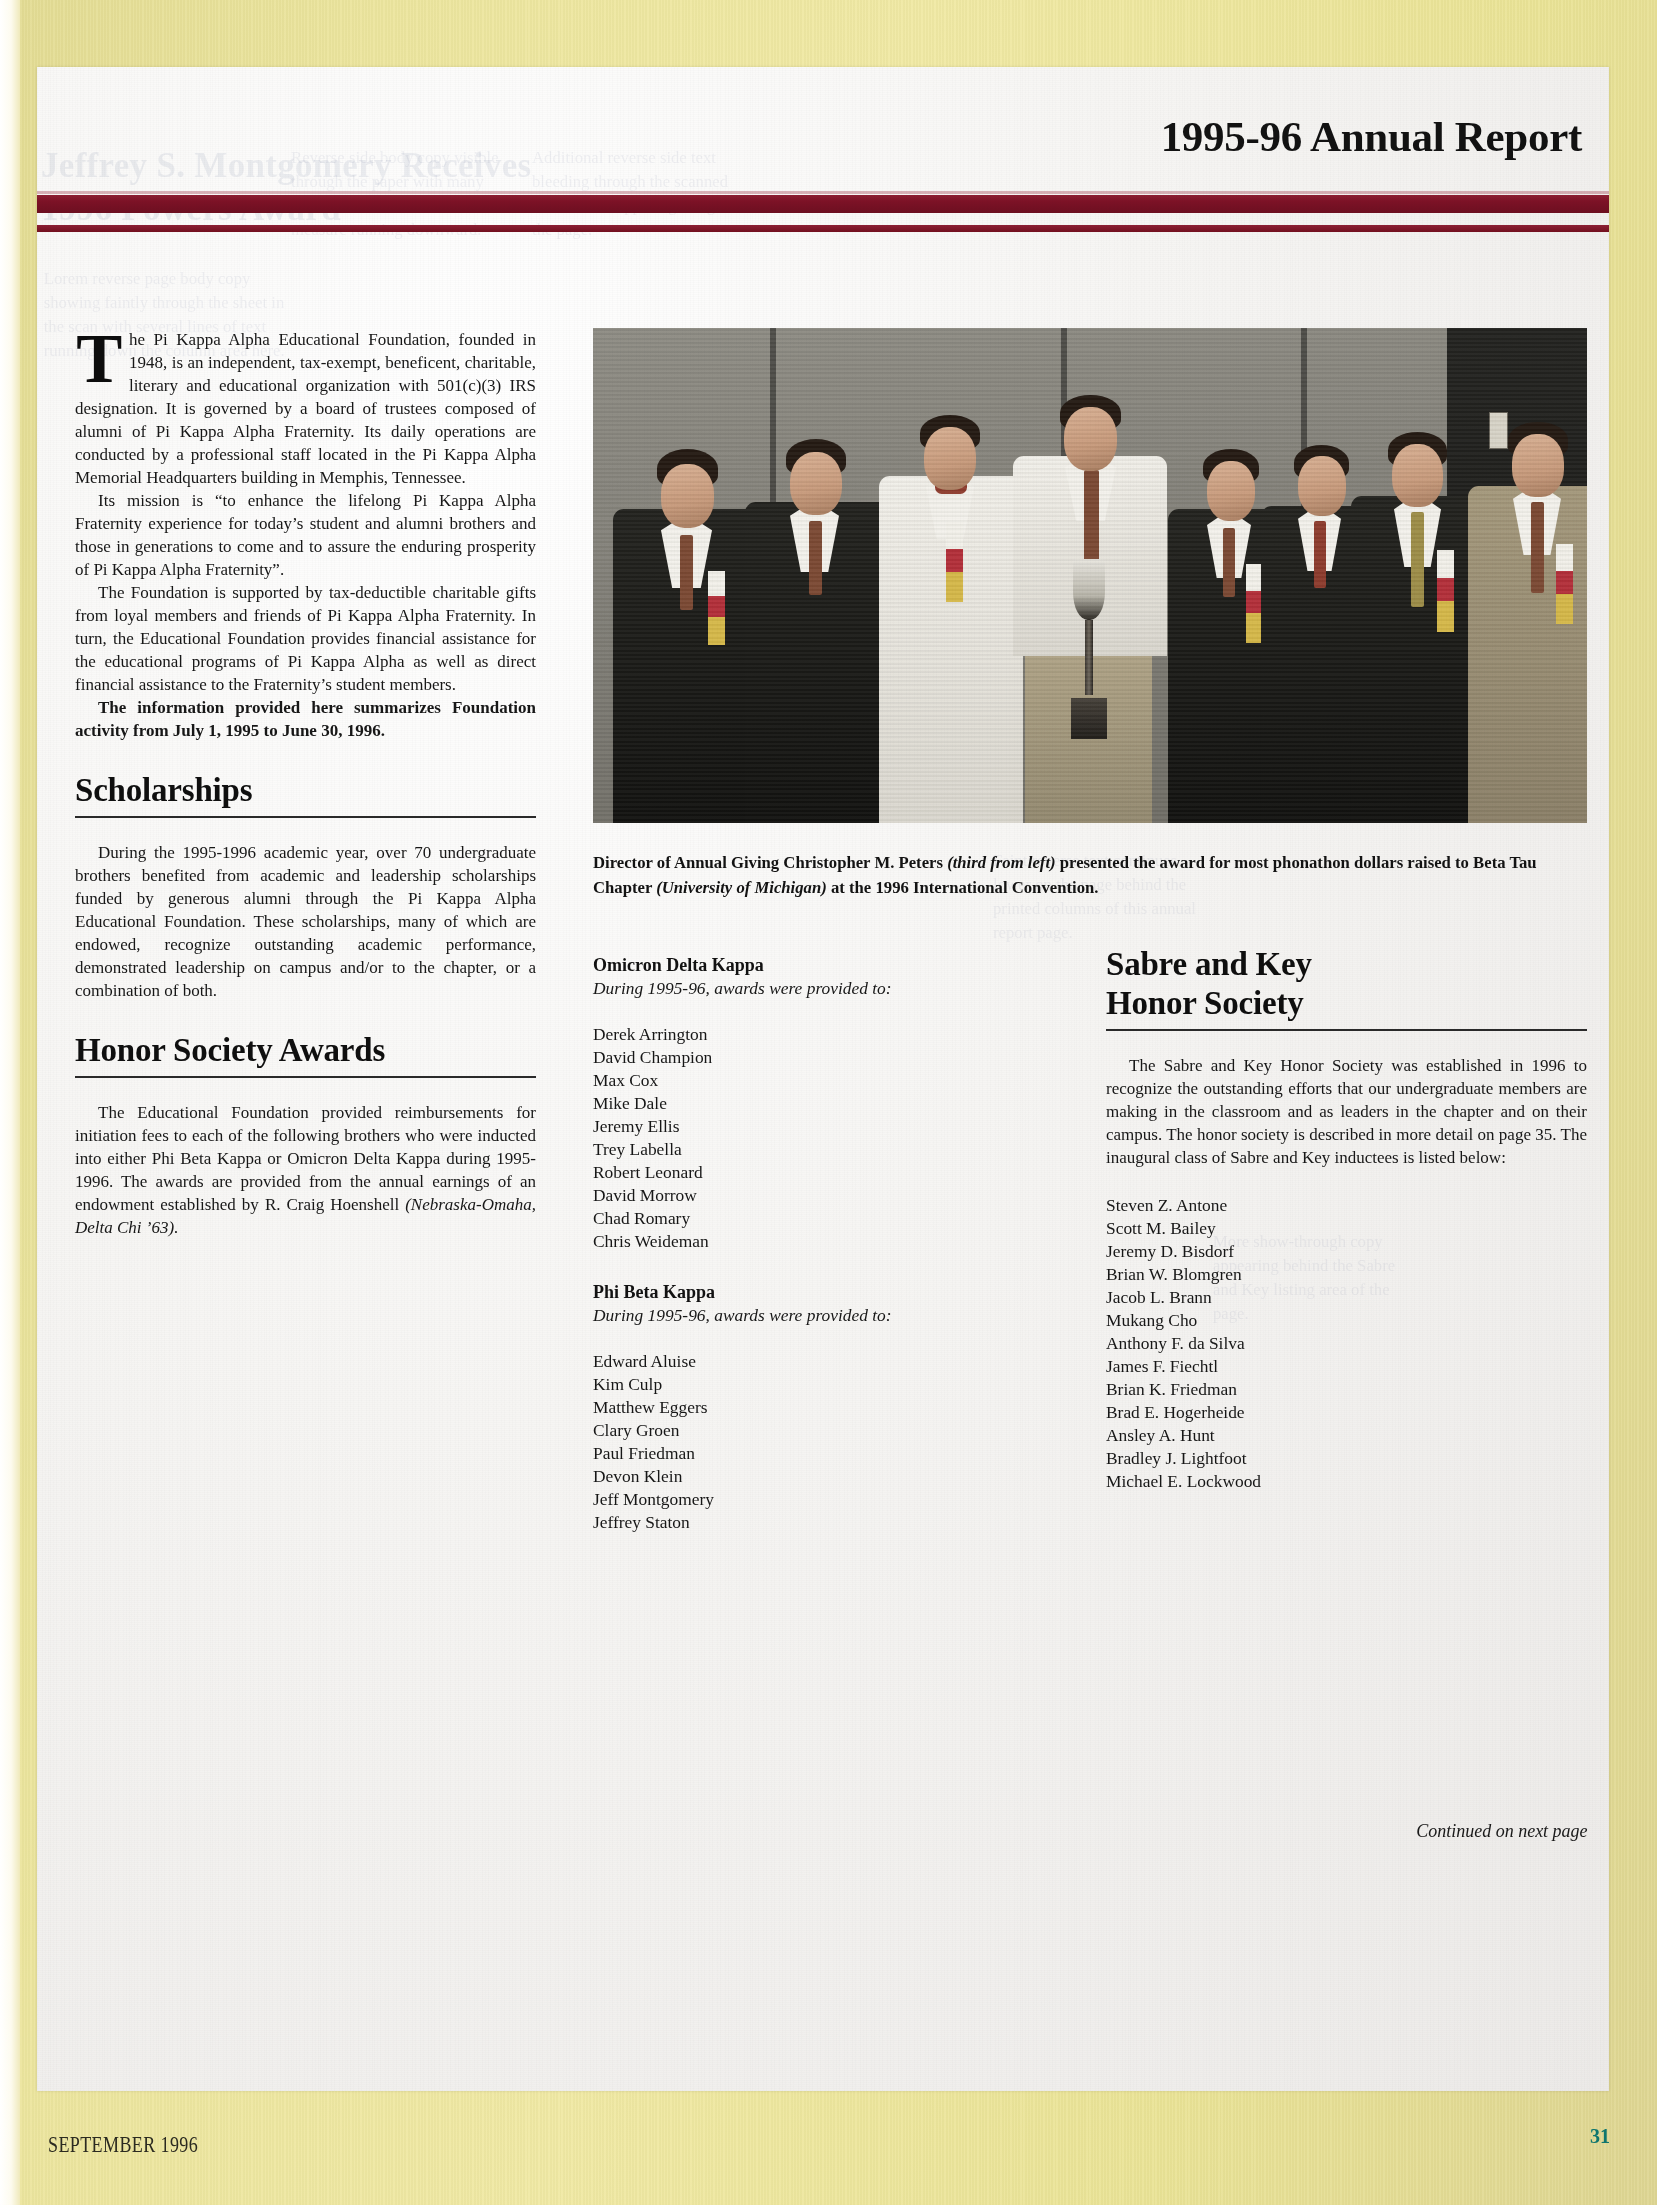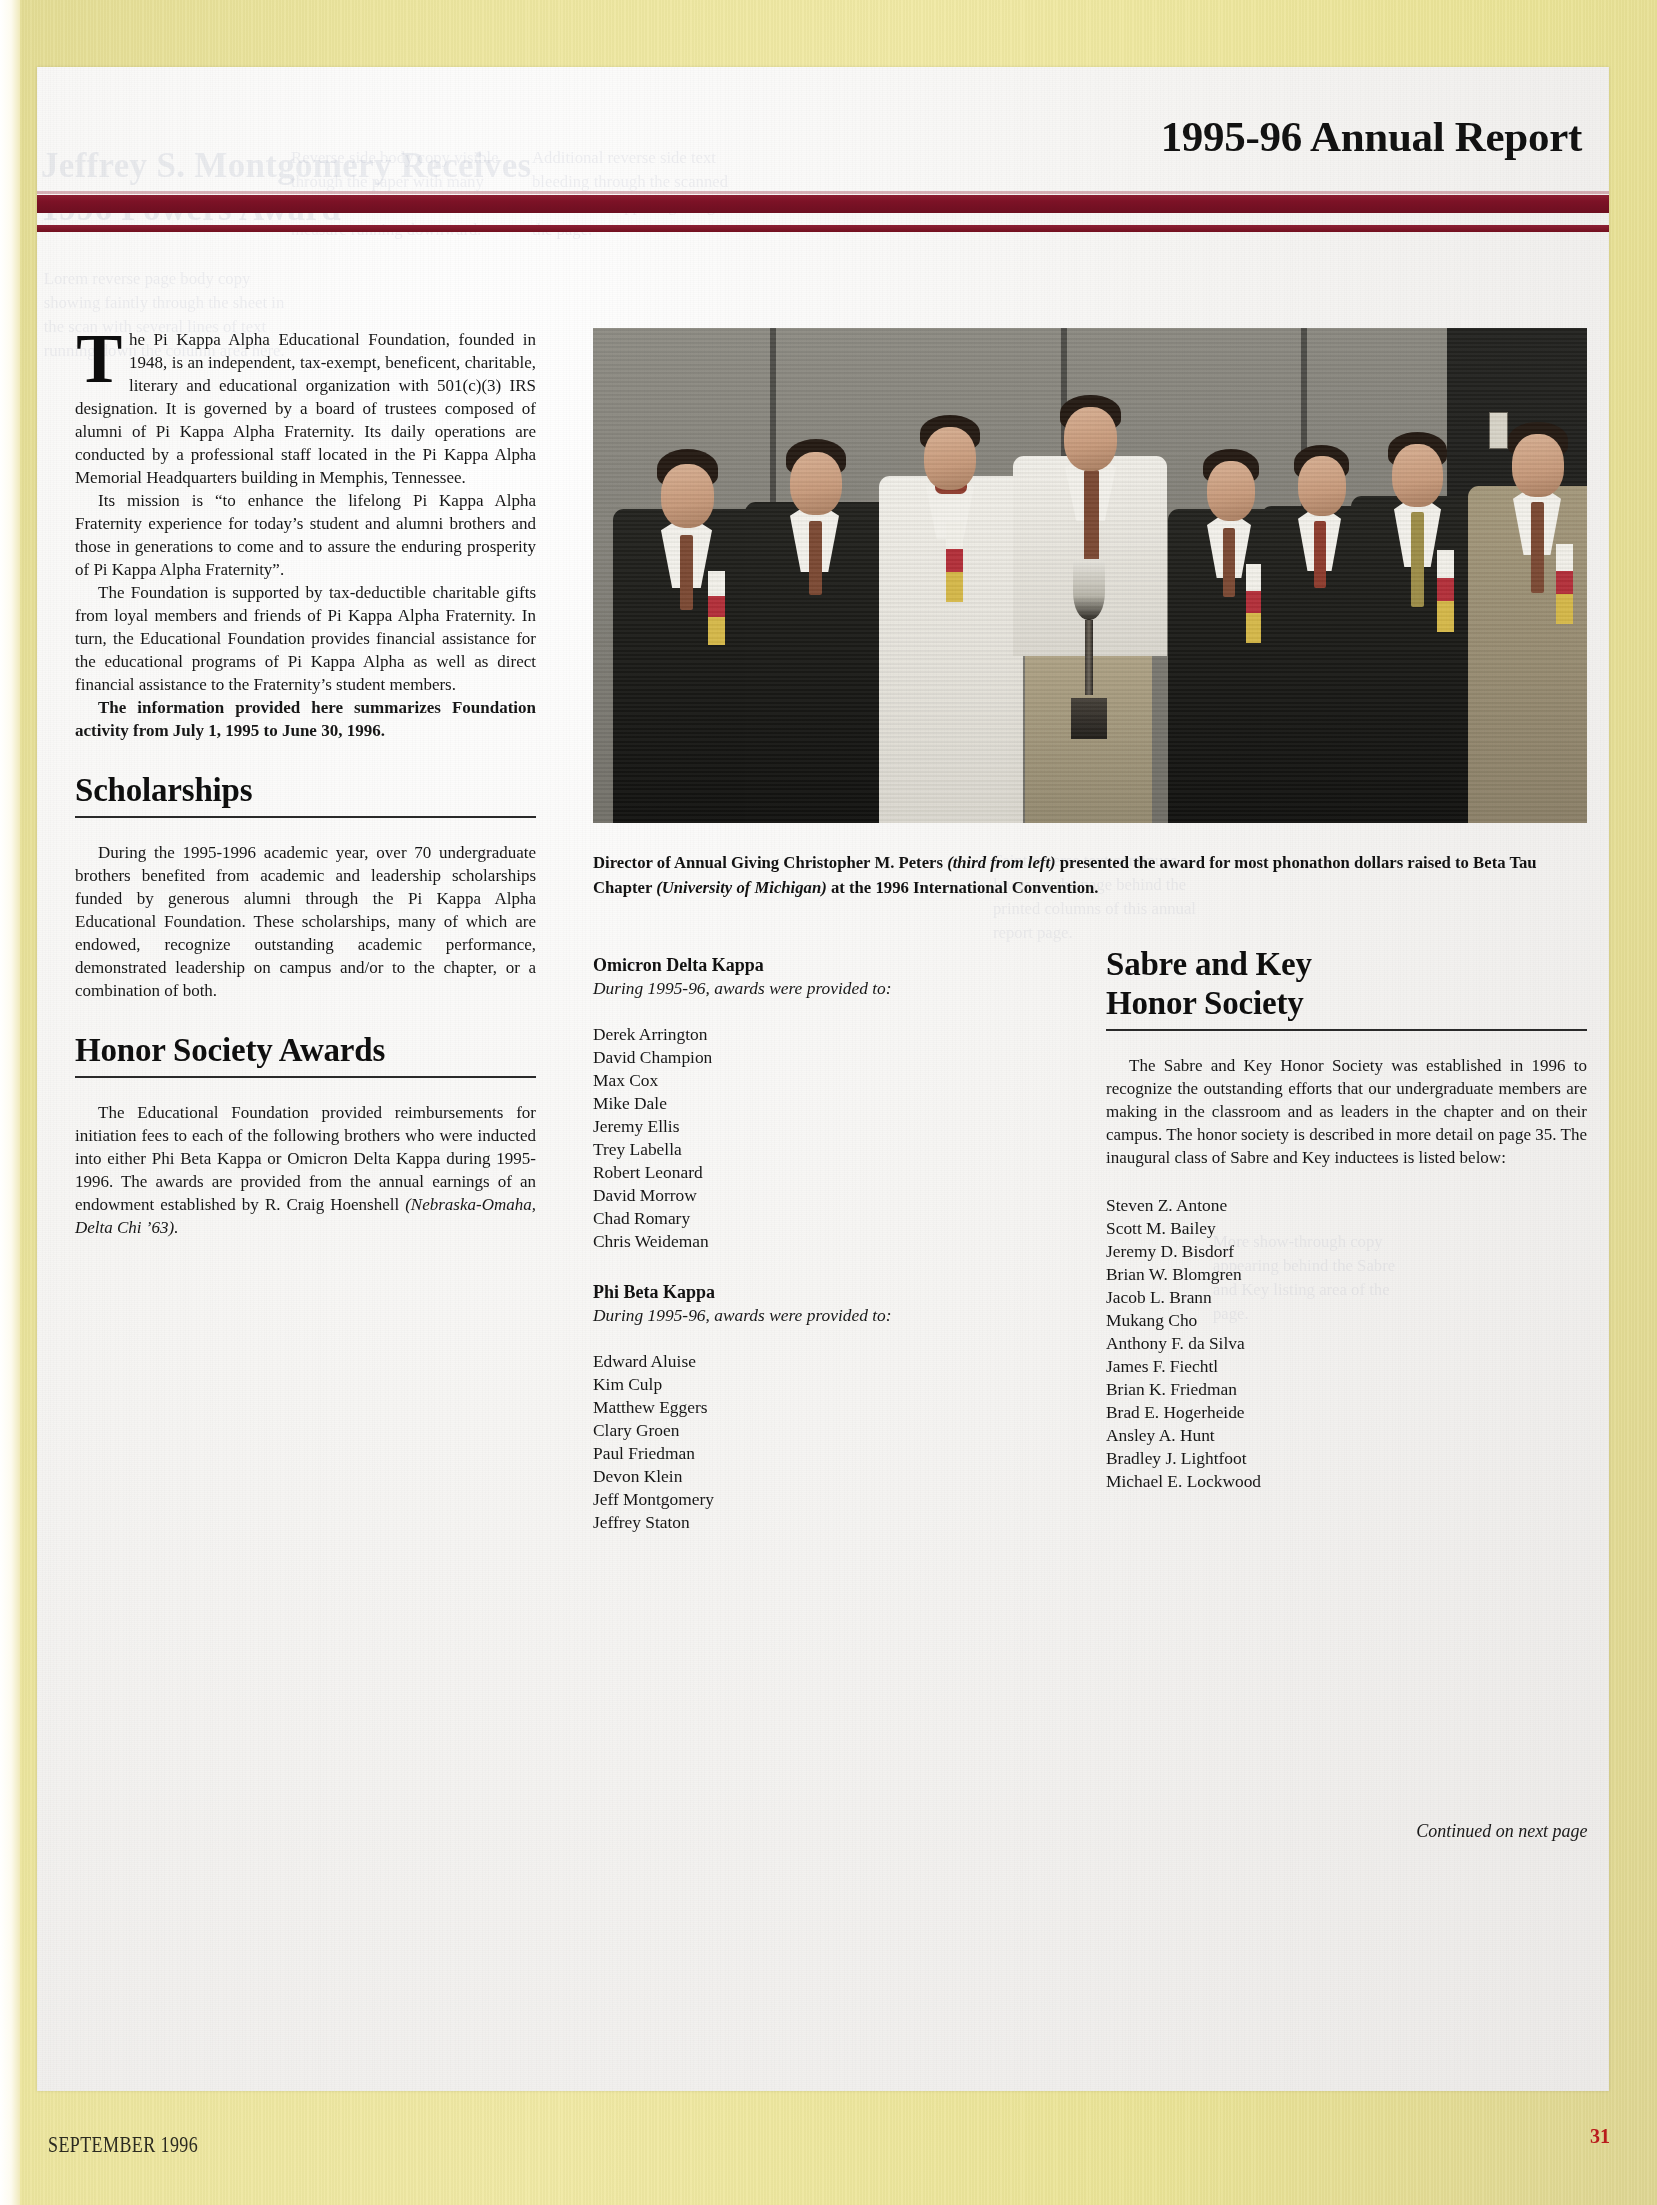--- a/index.html
+++ b/index.html
@@ -292,21 +292,21 @@
     color: #2b2a20;
     font-family: "Liberation Serif", serif;
     transform: scaleY(1.25);
     transform-origin: left top;
   }
   #footer-page {
     position: absolute;
     right: 48px; top: 2125px;
     font-size: 20px;
     font-weight: bold;
-    color: #b91c1c;
+    color: #0f766e;
     font-family: "Liberation Serif", serif;
   }
 </style>
 </head>
 <body>
 
 <div id="scan-backing"></div>
 <div id="scan-backing-texture"></div>
 <div id="scan-left-edge"></div>
 

